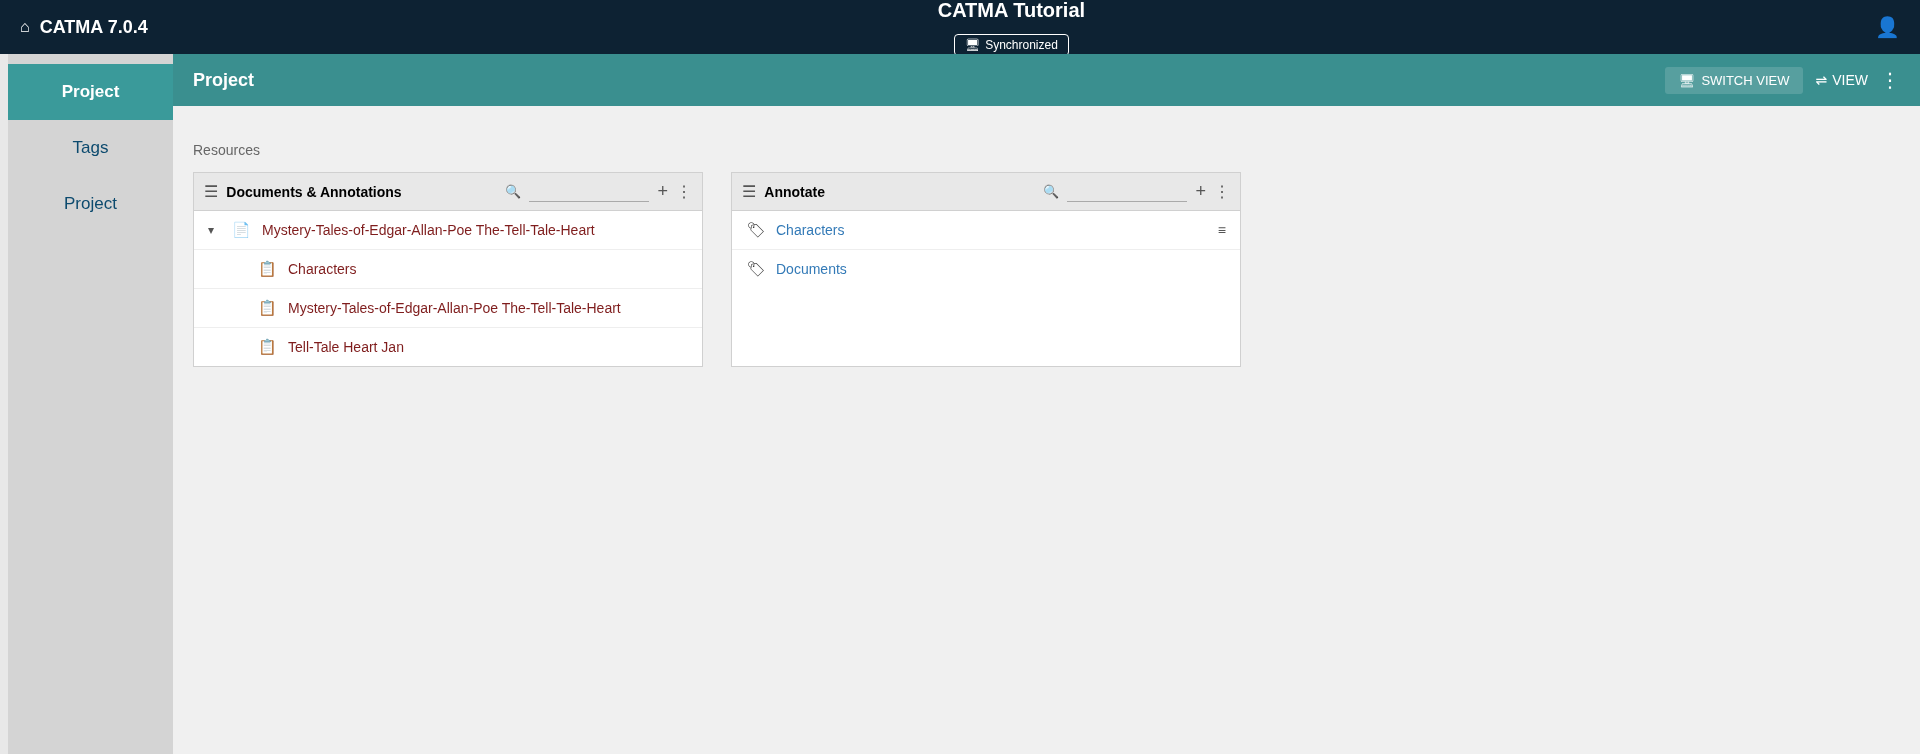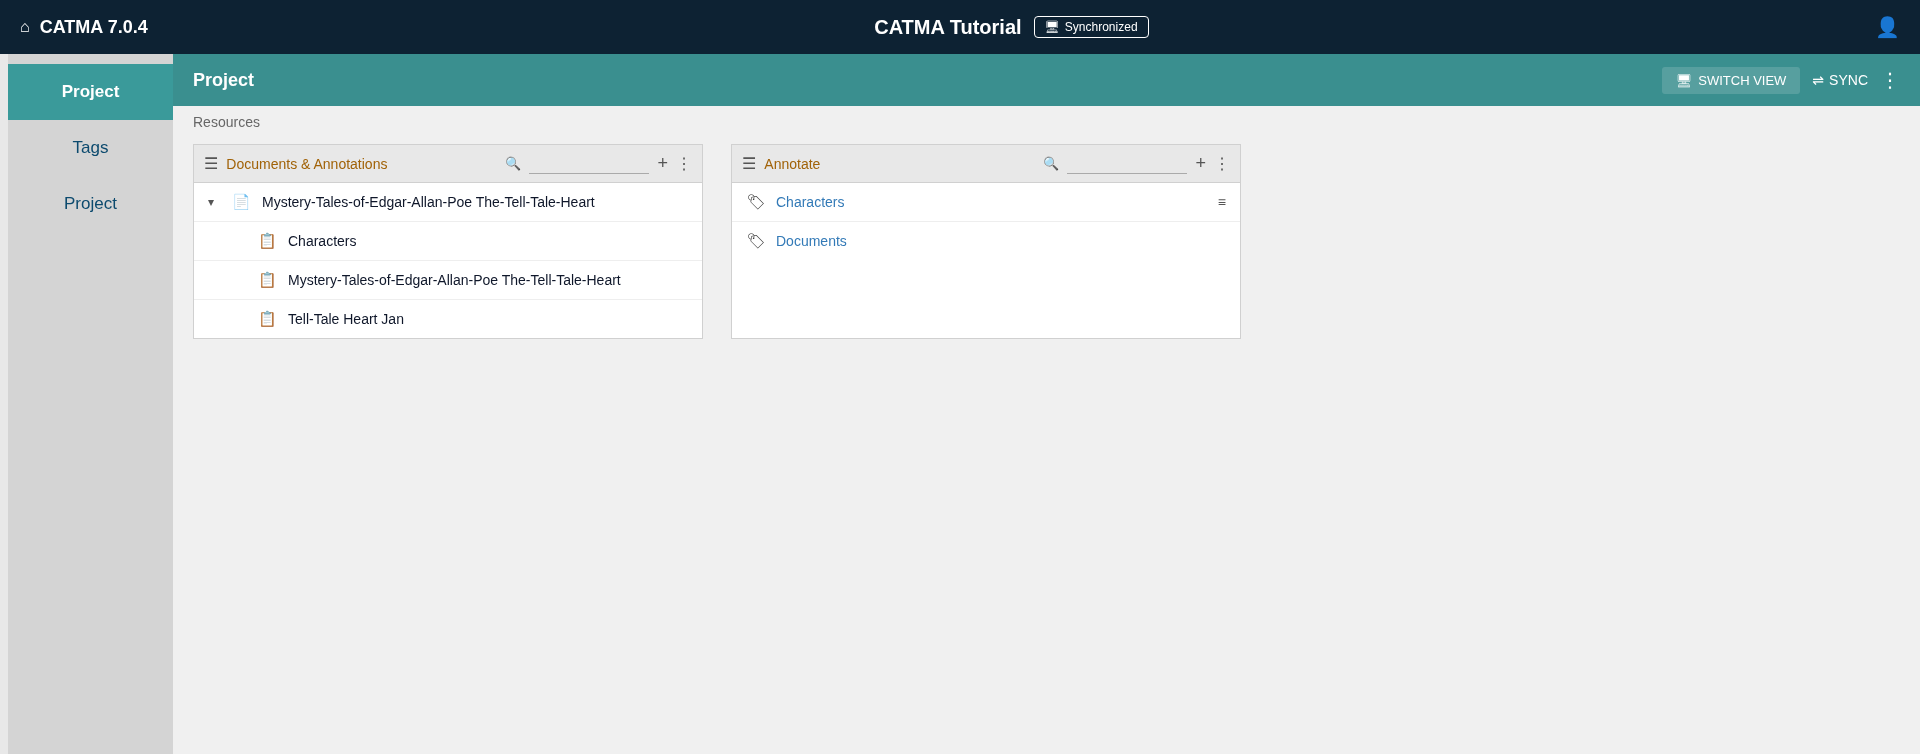--- a/index.html
+++ b/index.html
@@ -24,20 +24,21 @@
     }
     .home-icon {
       font-size: 16px;
     }
     .top-header-center {
       display: flex;
       align-items: center;
       gap: 12px;
       font-size: 20px;
       font-weight: bold;
+      flex-direction: column;
     }
     .sync-badge {
       border: 1.5px solid white;
       border-radius: 4px;
       padding: 3px 10px;
       font-size: 12px;
       font-weight: normal;
       display: flex;
       align-items: center;
       gap: 5px;
@@ -133,21 +134,21 @@
     .more-btn {
       background: transparent;
       border: none;
       color: white;
       font-size: 20px;
       cursor: pointer;
     }
 
     
     .resources-area {
-      padding: 8px 20px 0 20px;
+      padding: 36px 20px 0 20px;
       flex: 1;
       overflow: auto;
       border-radius: 8px;
     }
     .resources-label {
       font-size: 14px;
       color: #666;
       margin-bottom: 14px;
     }
 
@@ -175,22 +176,22 @@
       padding: 8px 10px;
       gap: 8px;
       border-bottom: 1px solid #d0d0d0;
     }
     .panel-header-icon {
       font-size: 16px;
       color: #555;
     }
     .panel-header-title {
       font-size: 14px;
-      font-weight: normal;
-      color: #a16207;
+      font-weight: bold;
+      color: #000000;
       flex: 1;
     }
     .panel-search {
       border: none;
       border-bottom: 1px solid #aaa;
       background: transparent;
       outline: none;
       font-size: 13px;
       width: 120px;
       padding: 2px 4px;
@@ -232,21 +233,21 @@
       width: 14px;
     }
     .row-icon {
       font-size: 15px;
       color: #333;
       width: 20px;
       text-align: center;
     }
     .row-label {
       font-size: 14px;
-      color: #0f172a;
+      color: #7f1d1d;
       flex: 1;
     }
     .row-label.tag-label {
       color: #337ab7;
     }
     .row-menu-icon {
       font-size: 14px;
       color: #555;
       cursor: pointer;
     }
@@ -284,21 +285,21 @@
 
     <div class="project-bar">
       <span class="project-bar-title">Project</span>
       <div class="project-bar-actions">
         <button class="switch-view-btn">
           <span>🖥</span>
           <span>SWITCH VIEW</span>
         </button>
         <button class="sync-btn">
           <span>⇌</span>
-          <span>SYNC</span>
+          <span>VIEW</span>
         </button>
         <button class="more-btn">⋮</button>
       </div>
     </div>
 
     <div class="resources-area">
       <div class="resources-label">Resources</div>
 
       <div class="panels-row">
 

